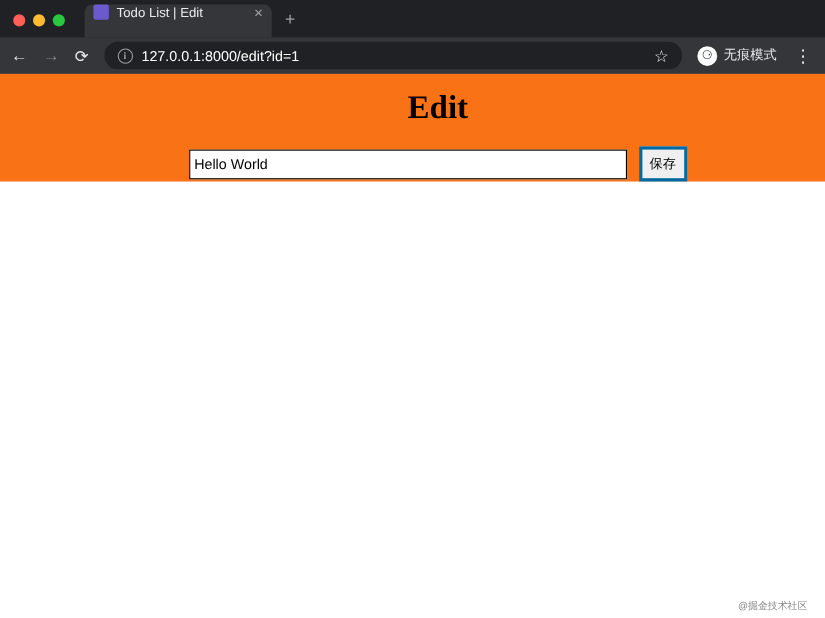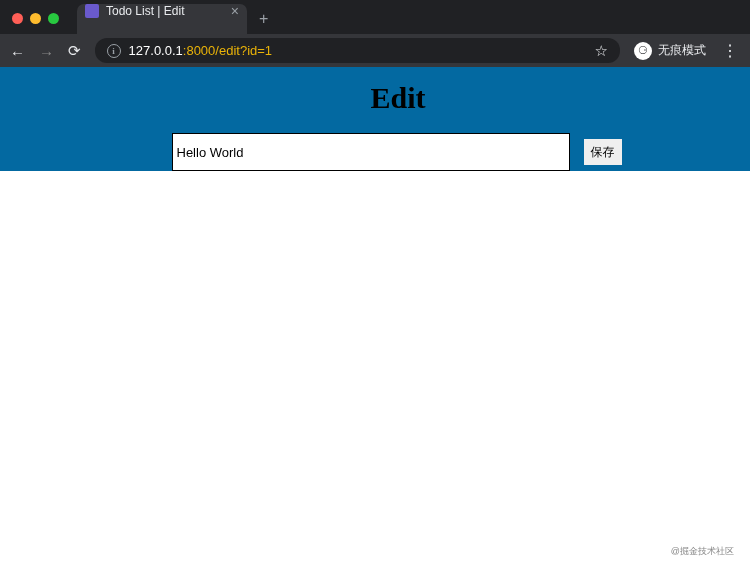--- a/index.html
+++ b/index.html
@@ -114,21 +114,21 @@
       justify-content: center;
       font-weight: bold;
       font-family: serif;
     }
     .url-text {
       color: #e8eaed;
       font-size: 13px;
       flex: 1;
     }
     .url-host { color: #fff; text-align: center; }
-    .url-path { color: #eab308; }
+    .url-path { color: #ffffff; }
     .star-icon {
       color: #e8eaed;
       font-size: 15px;
     }
     .incognito-badge {
       display: flex;
       align-items: center;
       gap: 6px;
       color: #e8eaed;
       font-size: 12px;
@@ -144,41 +144,41 @@
       font-size: 11px;
       color: #202124;
     }
     .menu-dots {
       color: #e8eaed;
       font-size: 16px;
       cursor: pointer;
       padding: 0 2px;
     }
     .page-content {
-      background: #0369a1;
+      background: #f97316;
       padding-top: 14px;
       text-align: center;
       padding-left: 46px;
     }
     .page-title {
       font-size: 30px;
       font-weight: bold;
       color: #000;
       margin-bottom: 18px;
       font-family: "Times New Roman", serif;
     }
     .form-row {
       display: flex;
       justify-content: center;
       align-items: center;
       gap: 11px;
     }
     .edit-input {
       width: 398px;
-      height: 38px;
+      height: 27px;
       border: 1px solid #000;
       font-size: 13px;
       padding: 0 4px;
       font-family: Arial, sans-serif;
     }
     .save-button {
       height: 32px;
       padding: 0 7px;
       font-size: 12px;
       border: 3px solid #0369a1;

